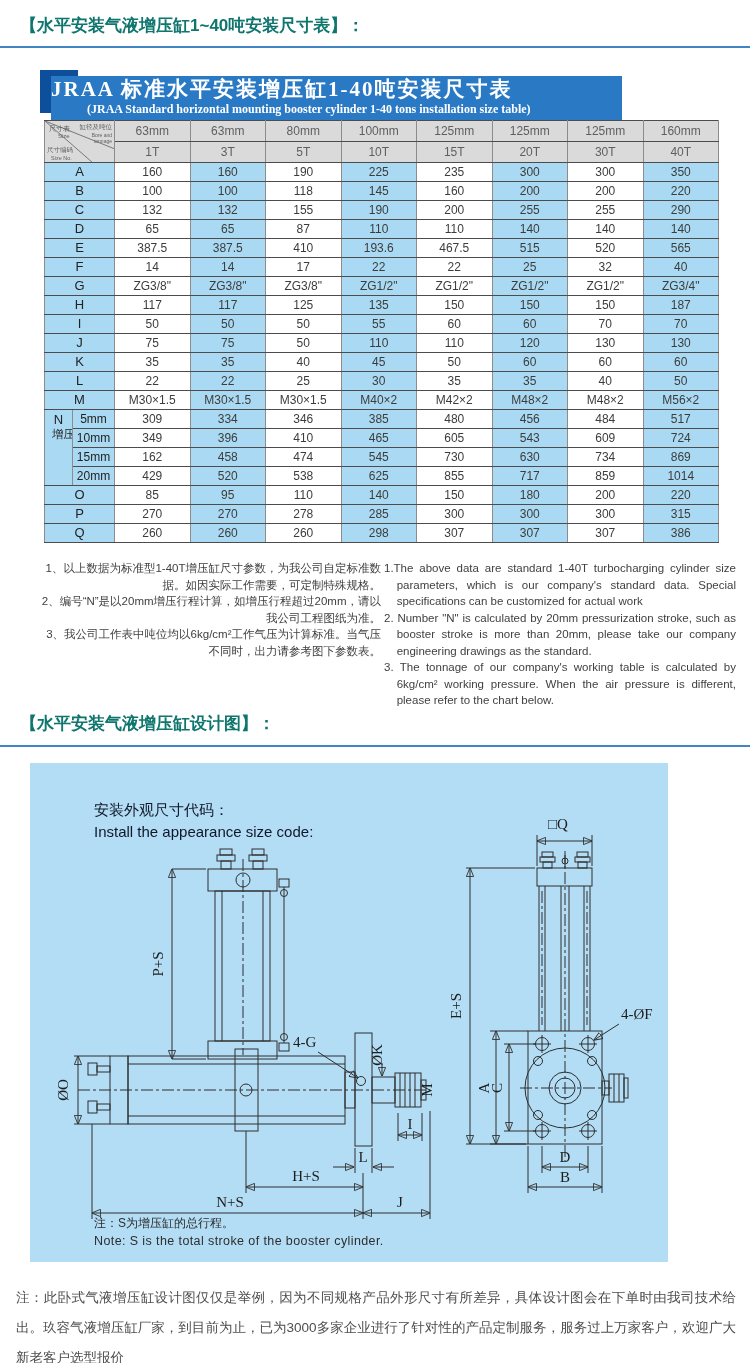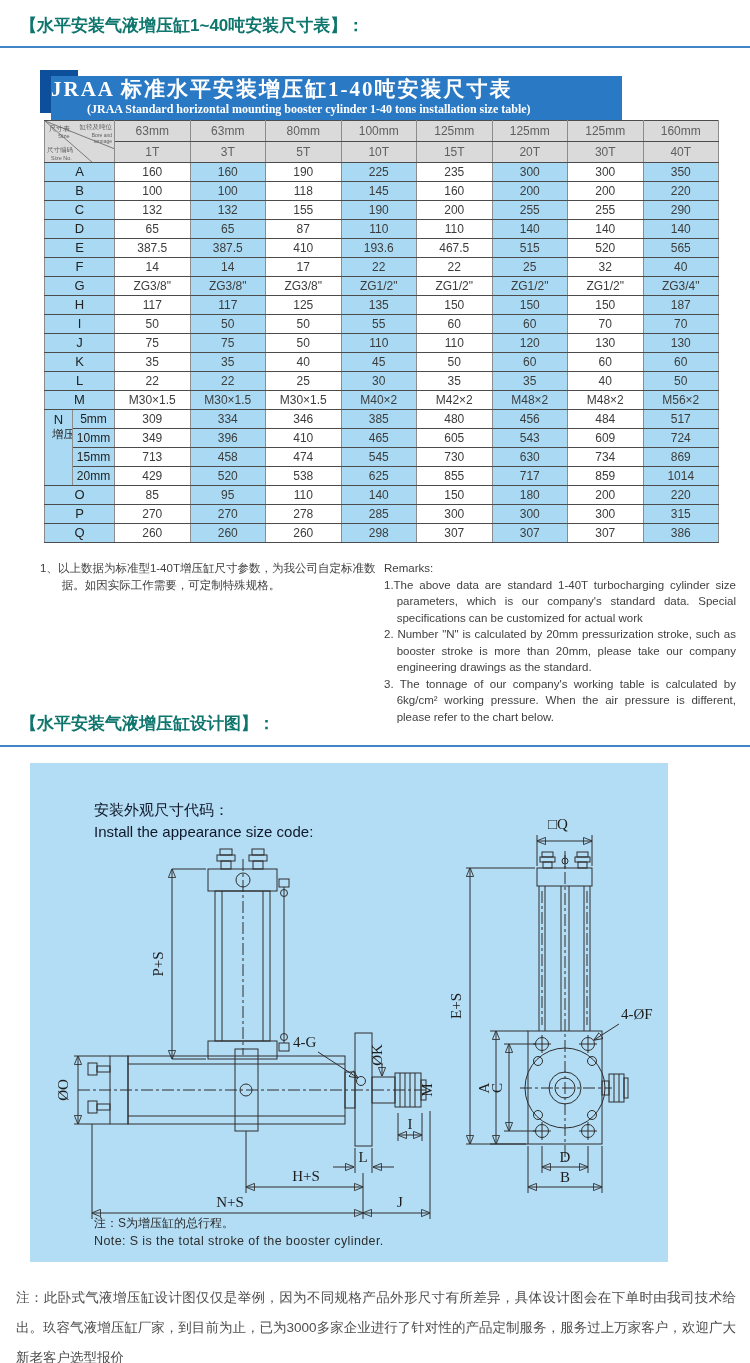--- a/index.html
+++ b/index.html
@@ -42,21 +42,21 @@
   .cs2{left:13px;top:12px;font-size:6px;}
   .cb1{right:2px;top:2px;font-size:6.5px;}
   .cb2{right:2px;top:11px;font-size:5px;white-space:normal !important;width:32px;text-align:right;line-height:6px;}
   .cc1{left:2px;top:25px;font-size:6.5px;}
   .cc2{left:6px;top:34px;font-size:5.5px;}
 
   
   .notes{position:absolute;top:560px;font-size:11.5px;color:#3f3f3f;line-height:16.5px;}
   #notes-cn{left:40px;width:341px;}
   #notes-en{left:384px;width:352px;text-align:justify;}
-  #notes-cn .ni{padding-left:1.9em;text-indent:-1.9em;}
+  #notes-cn .ni{padding-left:1.9em;text-indent:-1.9em;text-align:right;}
   #notes-en .ni{padding-left:1.1em;text-indent:-1.1em;}
 
   
   .panel{position:absolute;left:30px;top:763px;width:638px;height:499px;background:#b3ddf4;}
   .panel .cap{position:absolute;left:64px;font-size:15px;color:#0f172a;}
   #cap-cn{top:38px;} #cap-en{top:60px;}
   .panel .pnote{position:absolute;left:64px;font-size:12px;color:#2e2e2e;}
   #pnote-cn{top:452px;} #pnote-en{top:471px;font-size:12.5px;letter-spacing:0.4px;}
   .draw{position:absolute;left:0;top:0;}
   .draw line,.draw rect,.draw circle,.draw path{stroke:#2e2e2e;fill:none;stroke-width:1;}
@@ -290,21 +290,21 @@
         <td class="blue">396</td>
         <td class="white">410</td>
         <td class="blue">465</td>
         <td class="white">605</td>
         <td class="blue">543</td>
         <td class="white">609</td>
         <td class="blue">724</td>
       </tr>
       <tr>
         <td class="lbl sub">15mm</td>
-        <td class="white">713</td>
+        <td class="white">162</td>
         <td class="blue">458</td>
         <td class="white">474</td>
         <td class="blue">545</td>
         <td class="white">730</td>
         <td class="blue">630</td>
         <td class="white">734</td>
         <td class="blue">869</td>
       </tr>
       <tr>
         <td class="lbl sub">20mm</td>
@@ -348,23 +348,24 @@
         <td class="white">307</td>
         <td class="blue">307</td>
         <td class="white">307</td>
         <td class="blue">386</td>
       </tr>
     </tbody>
 </table>
 
 <div class="notes" id="notes-cn">
   <div class="ni">1、以上数据为标准型1-40T增压缸尺寸参数，为我公司自定标准数据。如因实际工作需要，可定制特殊规格。</div>
+  <div class="ni">2、编号“N”是以20mm增压行程计算，如增压行程超过20mm，请以我公司工程图纸为准。</div>
+  <div class="ni">3、我公司工作表中吨位均以6kg/cm²工作气压为计算标准。当气压不同时，出力请参考图下参数表。</div>
 </div>
 <div class="notes" id="notes-en">
-  <div class="nh">Remarks:</div>
   <div class="ni">1.The above data are standard 1-40T turbocharging cylinder size parameters, which is our company's standard data. Special specifications can be customized for actual work</div>
   <div class="ni">2. Number "N" is calculated by 20mm pressurization stroke, such as booster stroke is more than 20mm, please take our company engineering drawings as the standard.</div>
   <div class="ni">3. The tonnage of our company's working table is calculated by 6kg/cm² working pressure. When the air pressure is different, please refer to the chart below.</div>
 </div>
 
 <div class="sec-head" id="sec2">【水平安装气液增压缸设计图】：</div>
 <div class="rule" id="rule2"></div>
 
 <div class="panel">
   <div class="cap" id="cap-cn">安装外观尺寸代码：</div>

